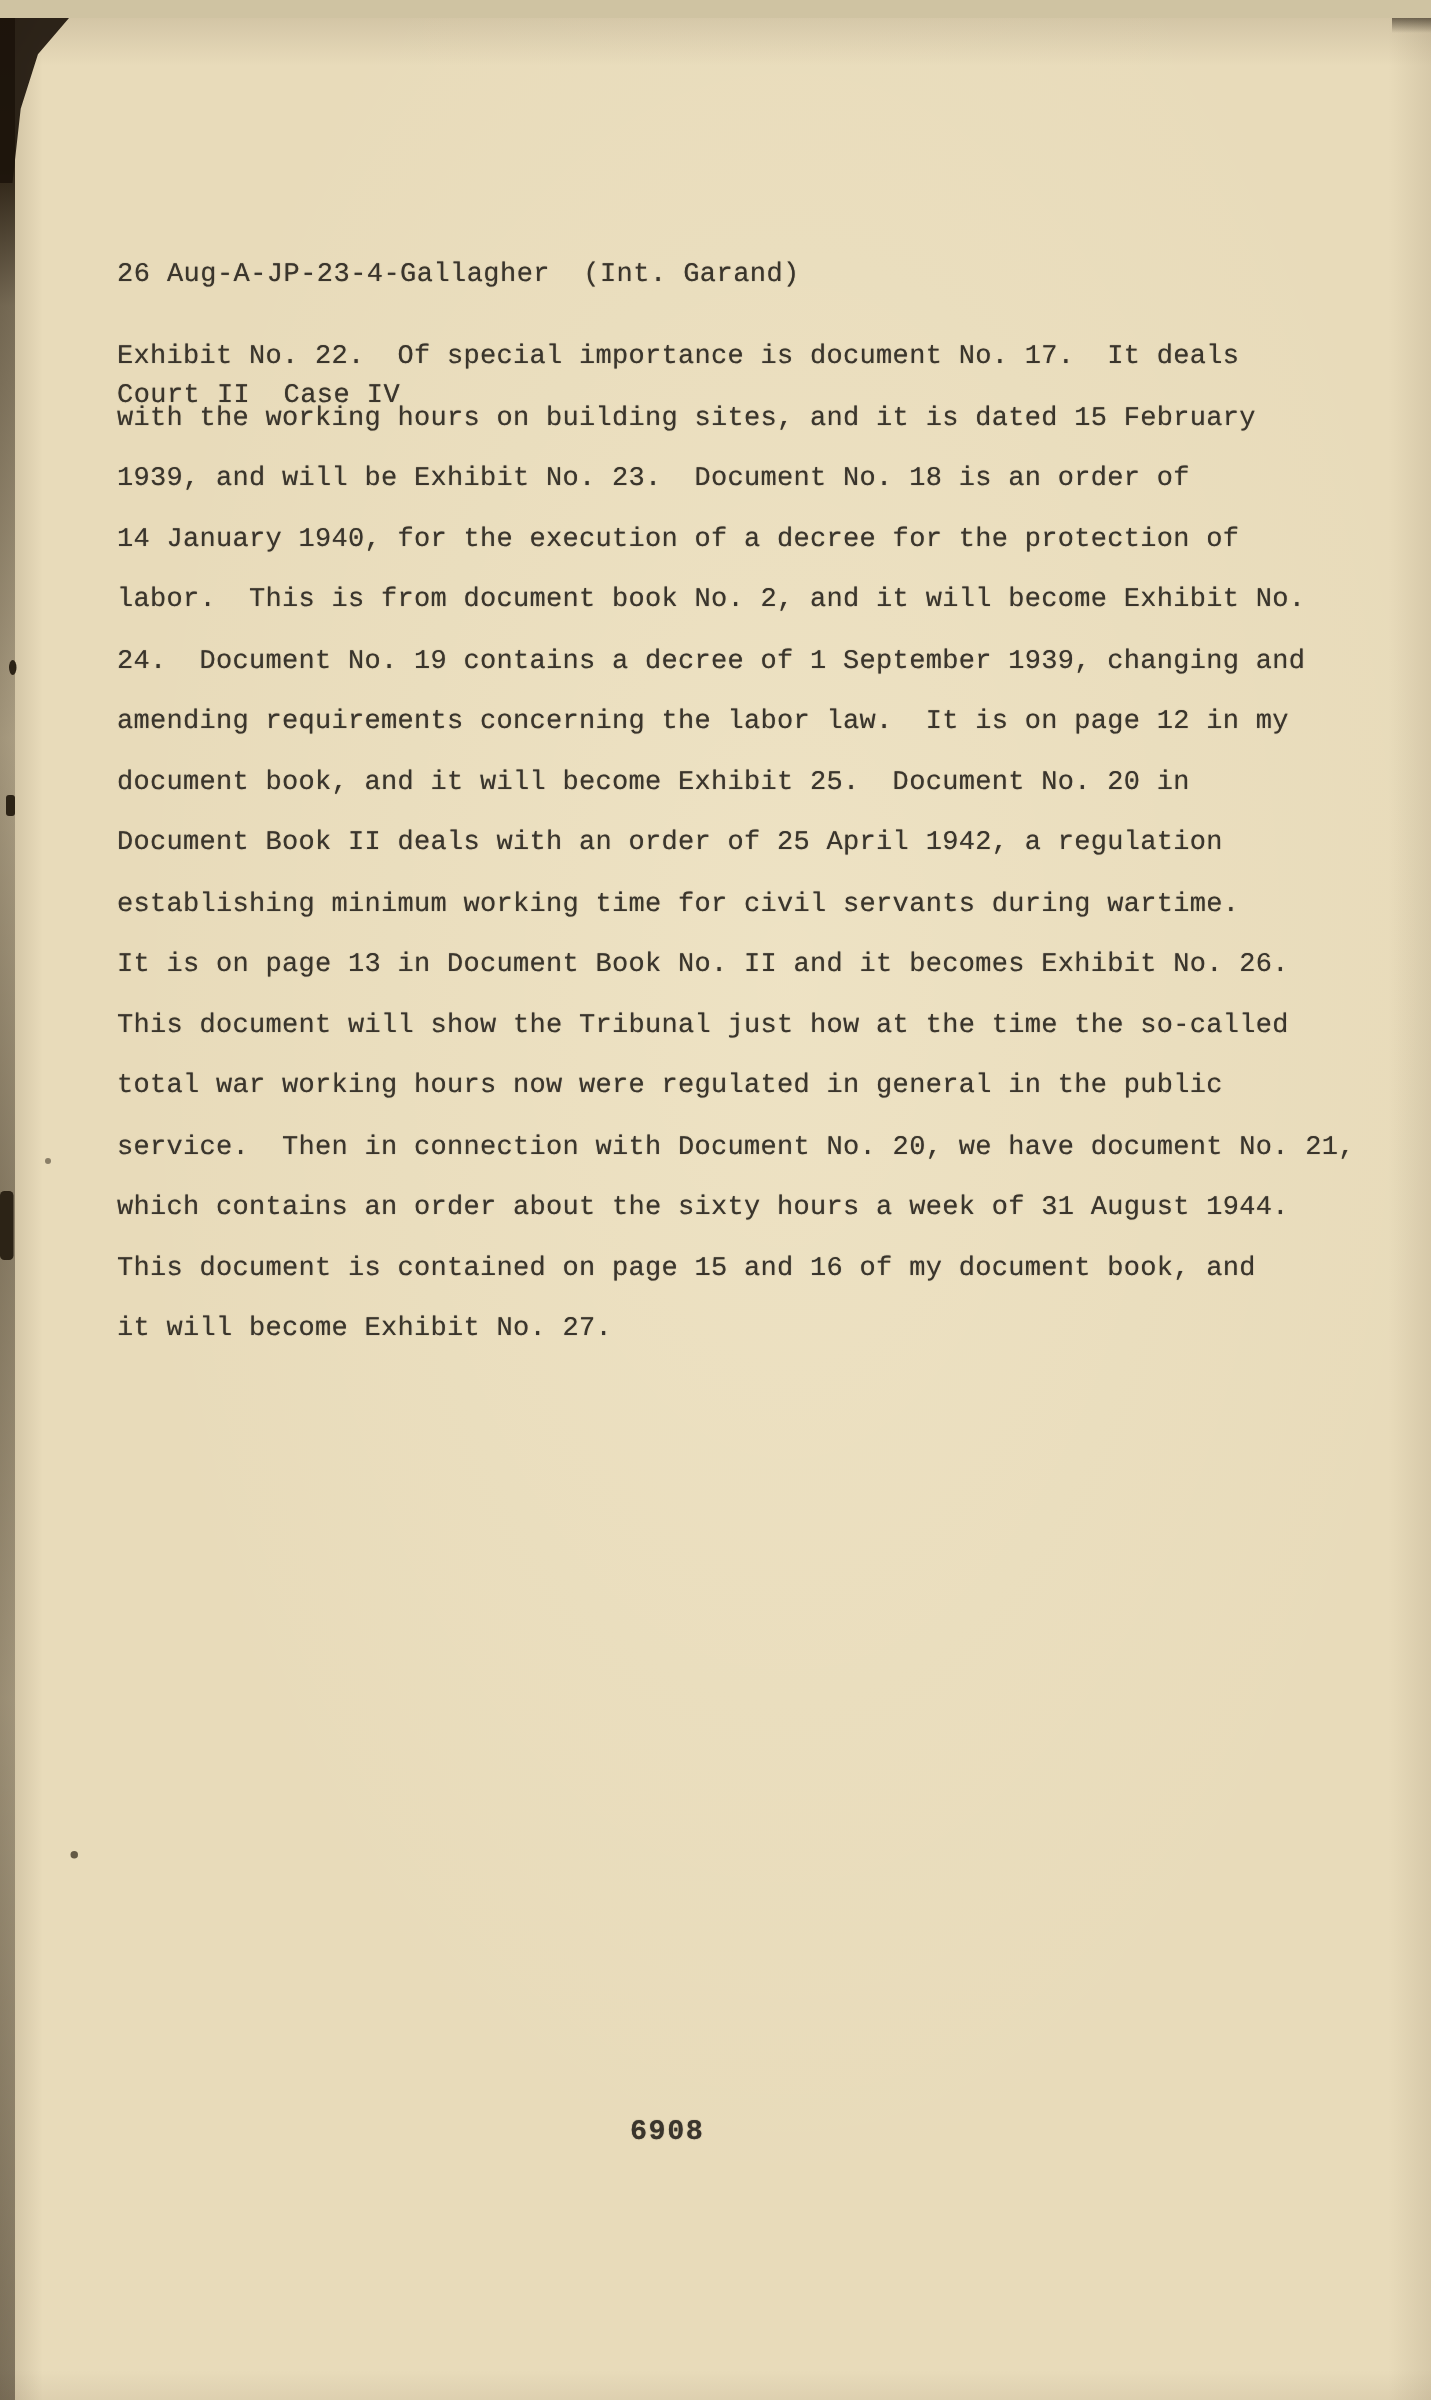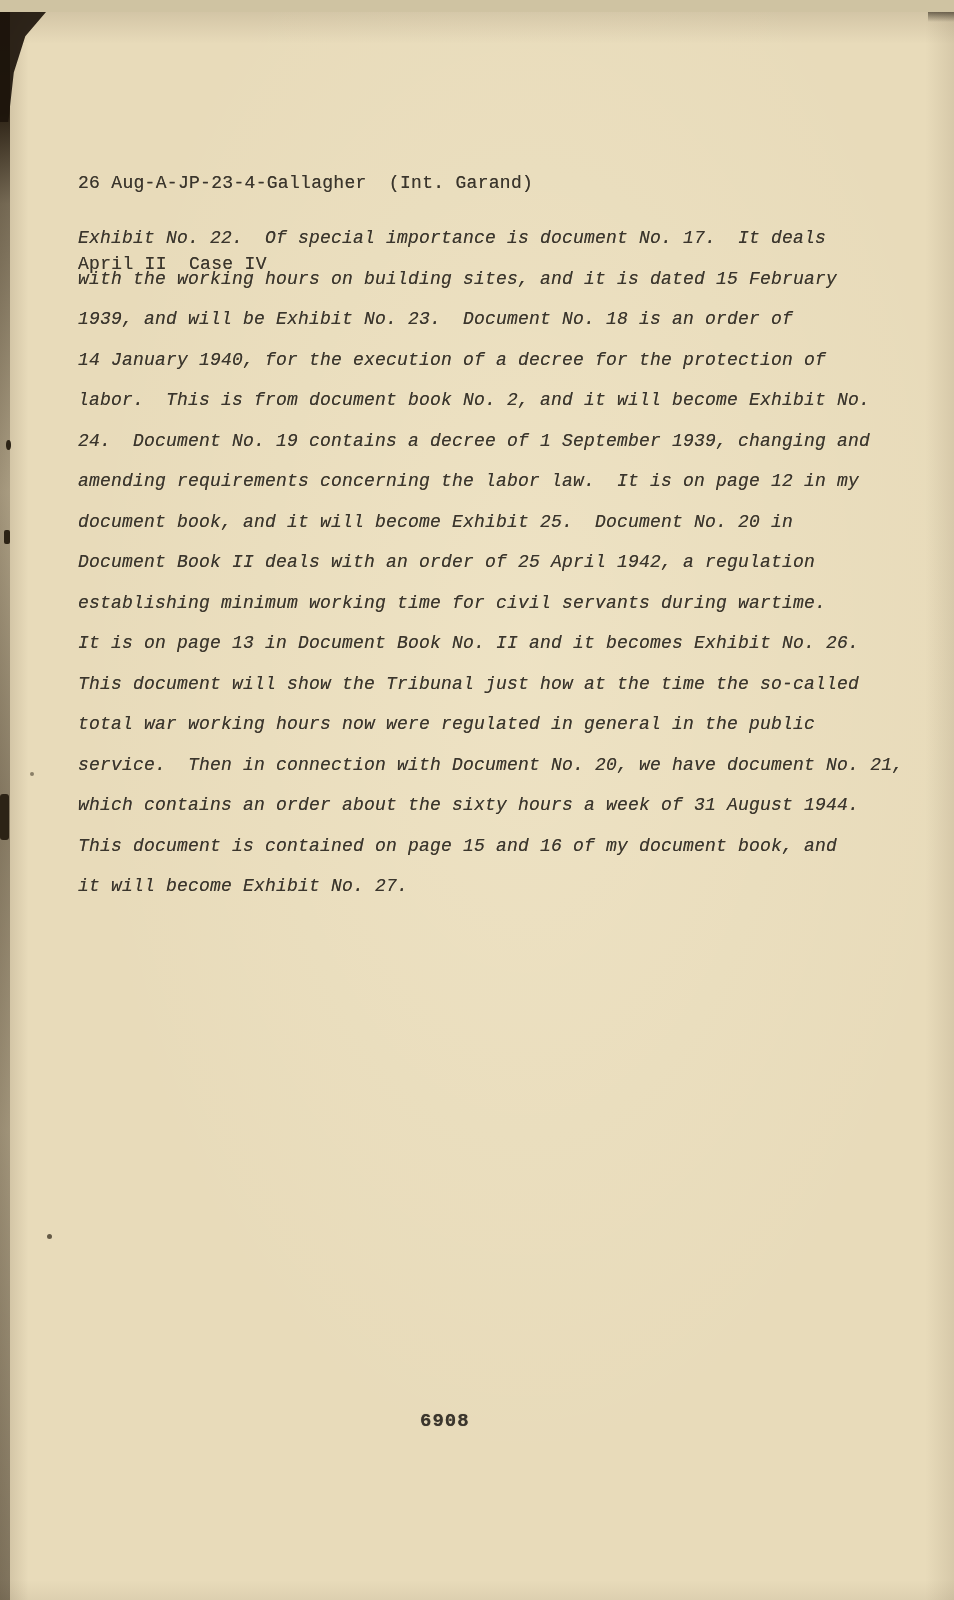--- a/index.html
+++ b/index.html
@@ -70,21 +70,20 @@
   .body-text {
     position: absolute;
     left: 78px;
     top: 206px;
     width: 840px;
     font-size: 18px;
     line-height: 40.5px;
     letter-spacing: 0.2px;
     white-space: pre;
     text-shadow: 0 0 0.6px rgba(58,53,44,0.65);
-    font-style: italic;
   }
   .page-number {
     position: absolute;
     left: 420px;
     top: 1398px;
     font-size: 19px;
     letter-spacing: 1px;
     text-shadow: 0 0 0.7px rgba(58,53,44,0.7);
     font-weight: bold;
   }
@@ -99,20 +98,20 @@
   <div class="corner-top-right"></div>
 
   <div class="speck s1"></div>
   <div class="speck s2"></div>
   <div class="speck s3"></div>
   <div class="speck s4"></div>
   <div class="speck s5"></div>
 
   <div class="header">
     <div>26 Aug-A-JP-23-4-Gallagher  (Int. Garand)</div>
-    <div>April II  Case IV</div>
+    <div>Court II  Case IV</div>
   </div>
 
   <div class="body-text"><div>Exhibit No. 22.  Of special importance is document No. 17.  It deals</div><div>with the working hours on building sites, and it is dated 15 February</div><div>1939, and will be Exhibit No. 23.  Document No. 18 is an order of</div><div>14 January 1940, for the execution of a decree for the protection of</div><div>labor.  This is from document book No. 2, and it will become Exhibit No.</div><div>24.  Document No. 19 contains a decree of 1 September 1939, changing and</div><div>amending requirements concerning the labor law.  It is on page 12 in my</div><div>document book, and it will become Exhibit 25.  Document No. 20 in</div><div>Document Book II deals with an order of 25 April 1942, a regulation</div><div>establishing minimum working time for civil servants during wartime.</div><div>It is on page 13 in Document Book No. II and it becomes Exhibit No. 26.</div><div>This document will show the Tribunal just how at the time the so-called</div><div>total war working hours now were regulated in general in the public</div><div>service.  Then in connection with Document No. 20, we have document No. 21,</div><div>which contains an order about the sixty hours a week of 31 August 1944.</div><div>This document is contained on page 15 and 16 of my document book, and</div><div>it will become Exhibit No. 27.</div></div>
 
   <div class="page-number">6908</div>
 
 </div>
 
 </body></html>

